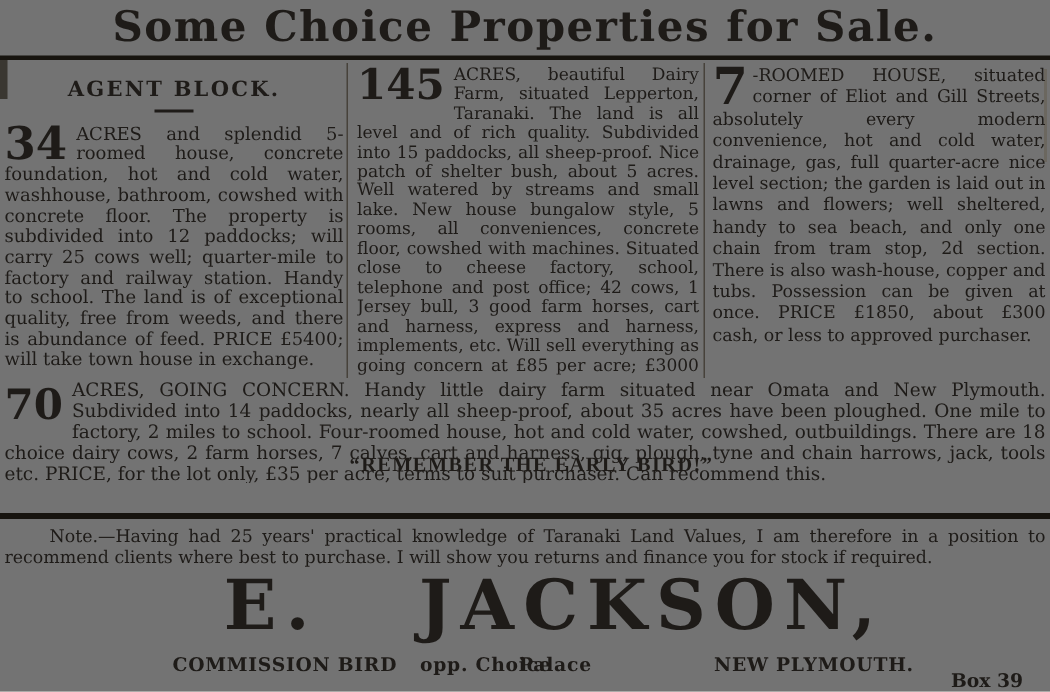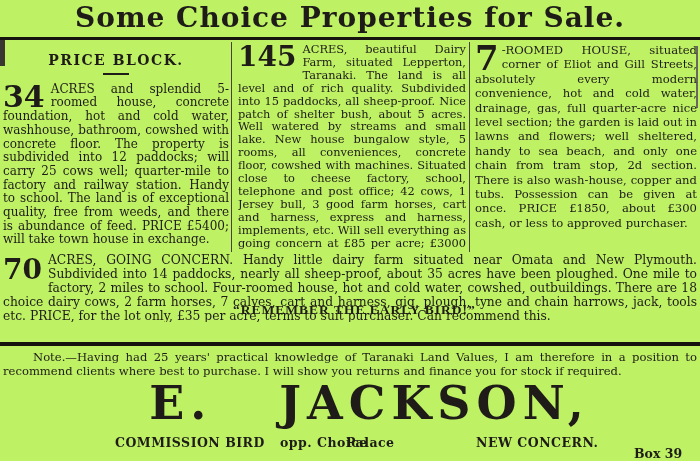--- a/index.html
+++ b/index.html
@@ -1,18 +1,18 @@
 <!DOCTYPE html>
 <html><head>
 <meta charset="utf-8">
 <style>
   html,body { margin:0; padding:0; background:#d8d6d2; }
   #page {
     position:relative; width:700px; height:461px;
-    background:#bef264; color:#1e1b18;
+    background:#737373; color:#1e1b18;
     font-family:"DejaVu Serif", serif;
     overflow:hidden;
   }
   .title {
     position:absolute; top:1px; left:0; right:0;
     text-align:center; font-size:28px; font-weight:bold; letter-spacing:1px;
   }
   .rule-top { position:absolute; top:37px; left:0; width:700px; height:3px; background:#17140f; }
   .rule-mid { position:absolute; top:342px; left:0; width:700px; height:4px; background:#17140f; }
 
@@ -71,21 +71,21 @@
 <body>
 
 <div id="page">
 
   <div class="title">Some Choice Properties for Sale.</div>
   <div class="rule-top"></div>
   <div class="artifact-left"></div>
   <div class="artifact-right"></div>
 
   <div class="col col1">
-    <div class="bell-header">PRICE BLOCK.</div>
+    <div class="bell-header">AGENT BLOCK.</div>
     <div class="bell-orn"></div>
     <p class="para">
       <span class="dropcap">34</span><span>ACRES and splendid 5-roomed house, concrete foundation, hot and cold water, washhouse, bathroom, cowshed with concrete floor. The property is subdivided into 12 paddocks; will carry 25 cows well; quarter-mile to factory and railway station. Handy to school. The land is of exceptional quality, free from weeds, and there is abundance of feed. PRICE £5400; will take town house in exchange.</span>
     </p>
   </div>
 
   <div class="vdiv vdiv1"></div>
 
   <div class="col col2">
     <p class="para">
@@ -112,18 +112,18 @@
   <div class="rule-mid"></div>
 
   <div class="note">Note.—Having had 25 years' practical knowledge of Taranaki Land Values, I am therefore in a position to recommend clients where best to purchase.  I will show you returns and finance you for stock if required.</div>
 
   <div class="jackson">E. JACKSON,</div>
 
   <div class="agent-row">
     <span class="role">COMMISSION BIRD</span>
     <span class="opp">opp. Choice</span>
     <span class="palace">Palace</span>
-    <span class="city">NEW CONCERN.</span>
+    <span class="city">NEW PLYMOUTH.</span>
   </div>
 
   <div class="box">Box 39</div>
 
 </div>
 
 </body></html>

